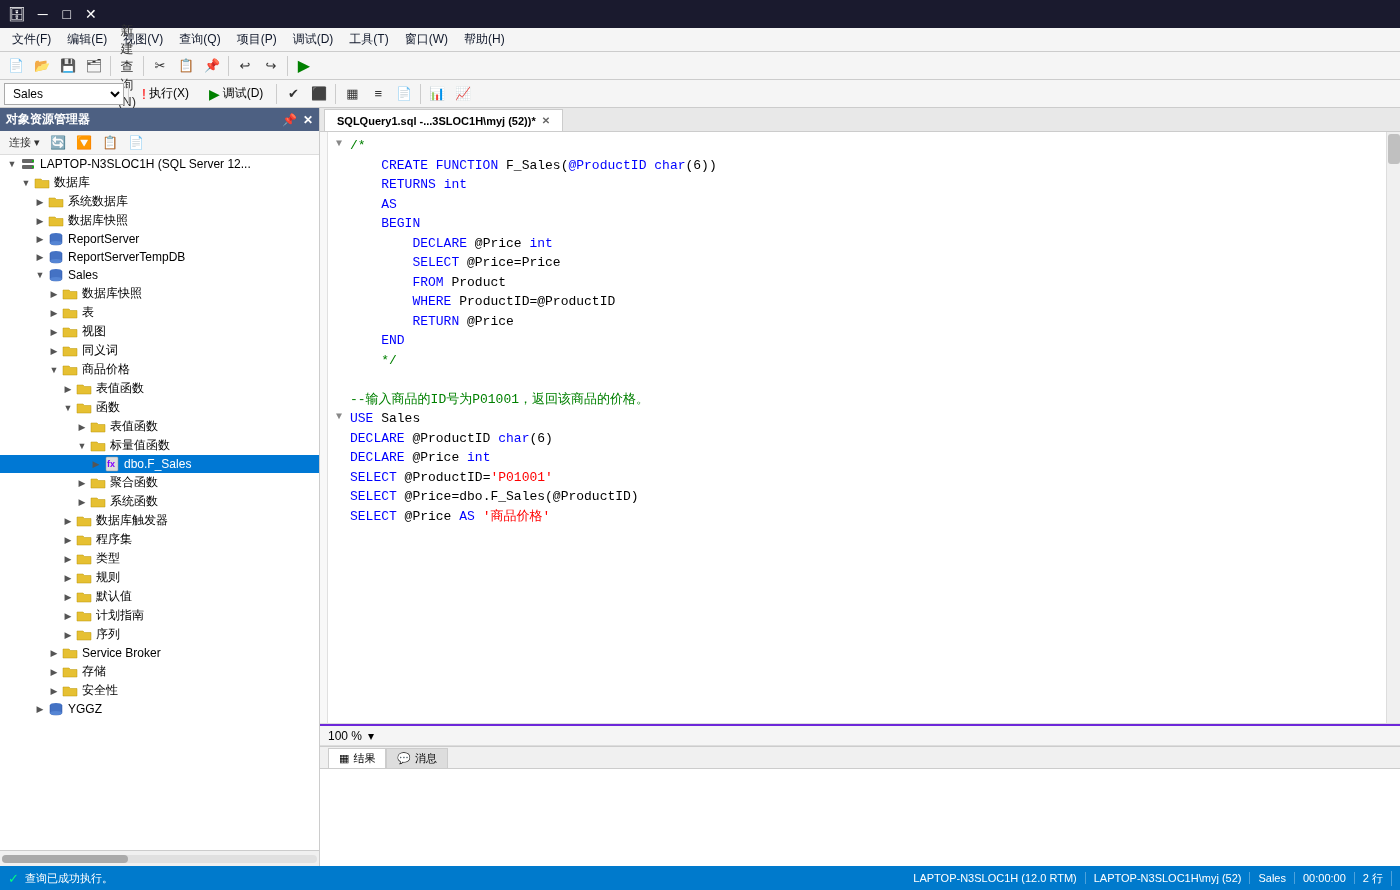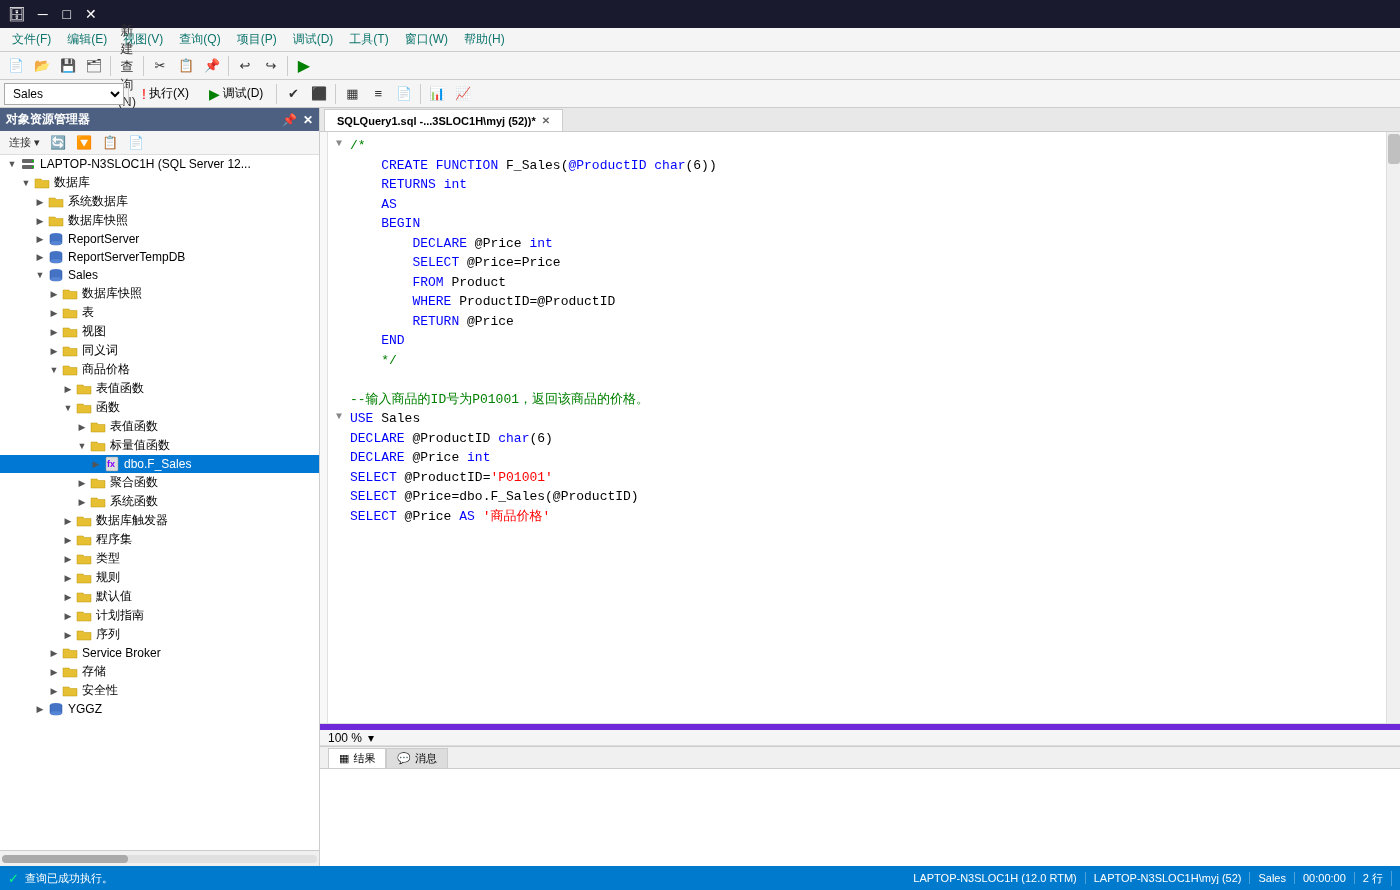--- a/index.html
+++ b/index.html
@@ -34,21 +34,21 @@
       border-bottom: 1px solid #ccc;
       height: 24px;
       display: flex;
       align-items: center;
       padding: 0 4px;
     }
     .menu-item {
       padding: 2px 8px;
       font-size: 12px;
       cursor: pointer;
-      color: #0f766e;
+      color: #0f172a;
     }
 
     
     .toolbar {
       background: #f5f5f5;
       border-bottom: 1px solid #ccc;
       height: 28px;
       display: flex;
       align-items: center;
       padding: 0 4px;
@@ -223,21 +223,21 @@
     }
     .code-line {
       display: flex;
       align-items: flex-start;
     }
 
     
     .zoom-bar {
       height: 22px;
       background: #f5f5f5;
-      border-top: 6px solid #6d28d9;
+      border-top: 2px solid #6d28d9;
       border-bottom: 1px solid #ddd;
       display: flex;
       align-items: center;
       padding: 0 8px;
       font-size: 12px;
       gap: 6px;
     }
 
     
     .results-panel {

